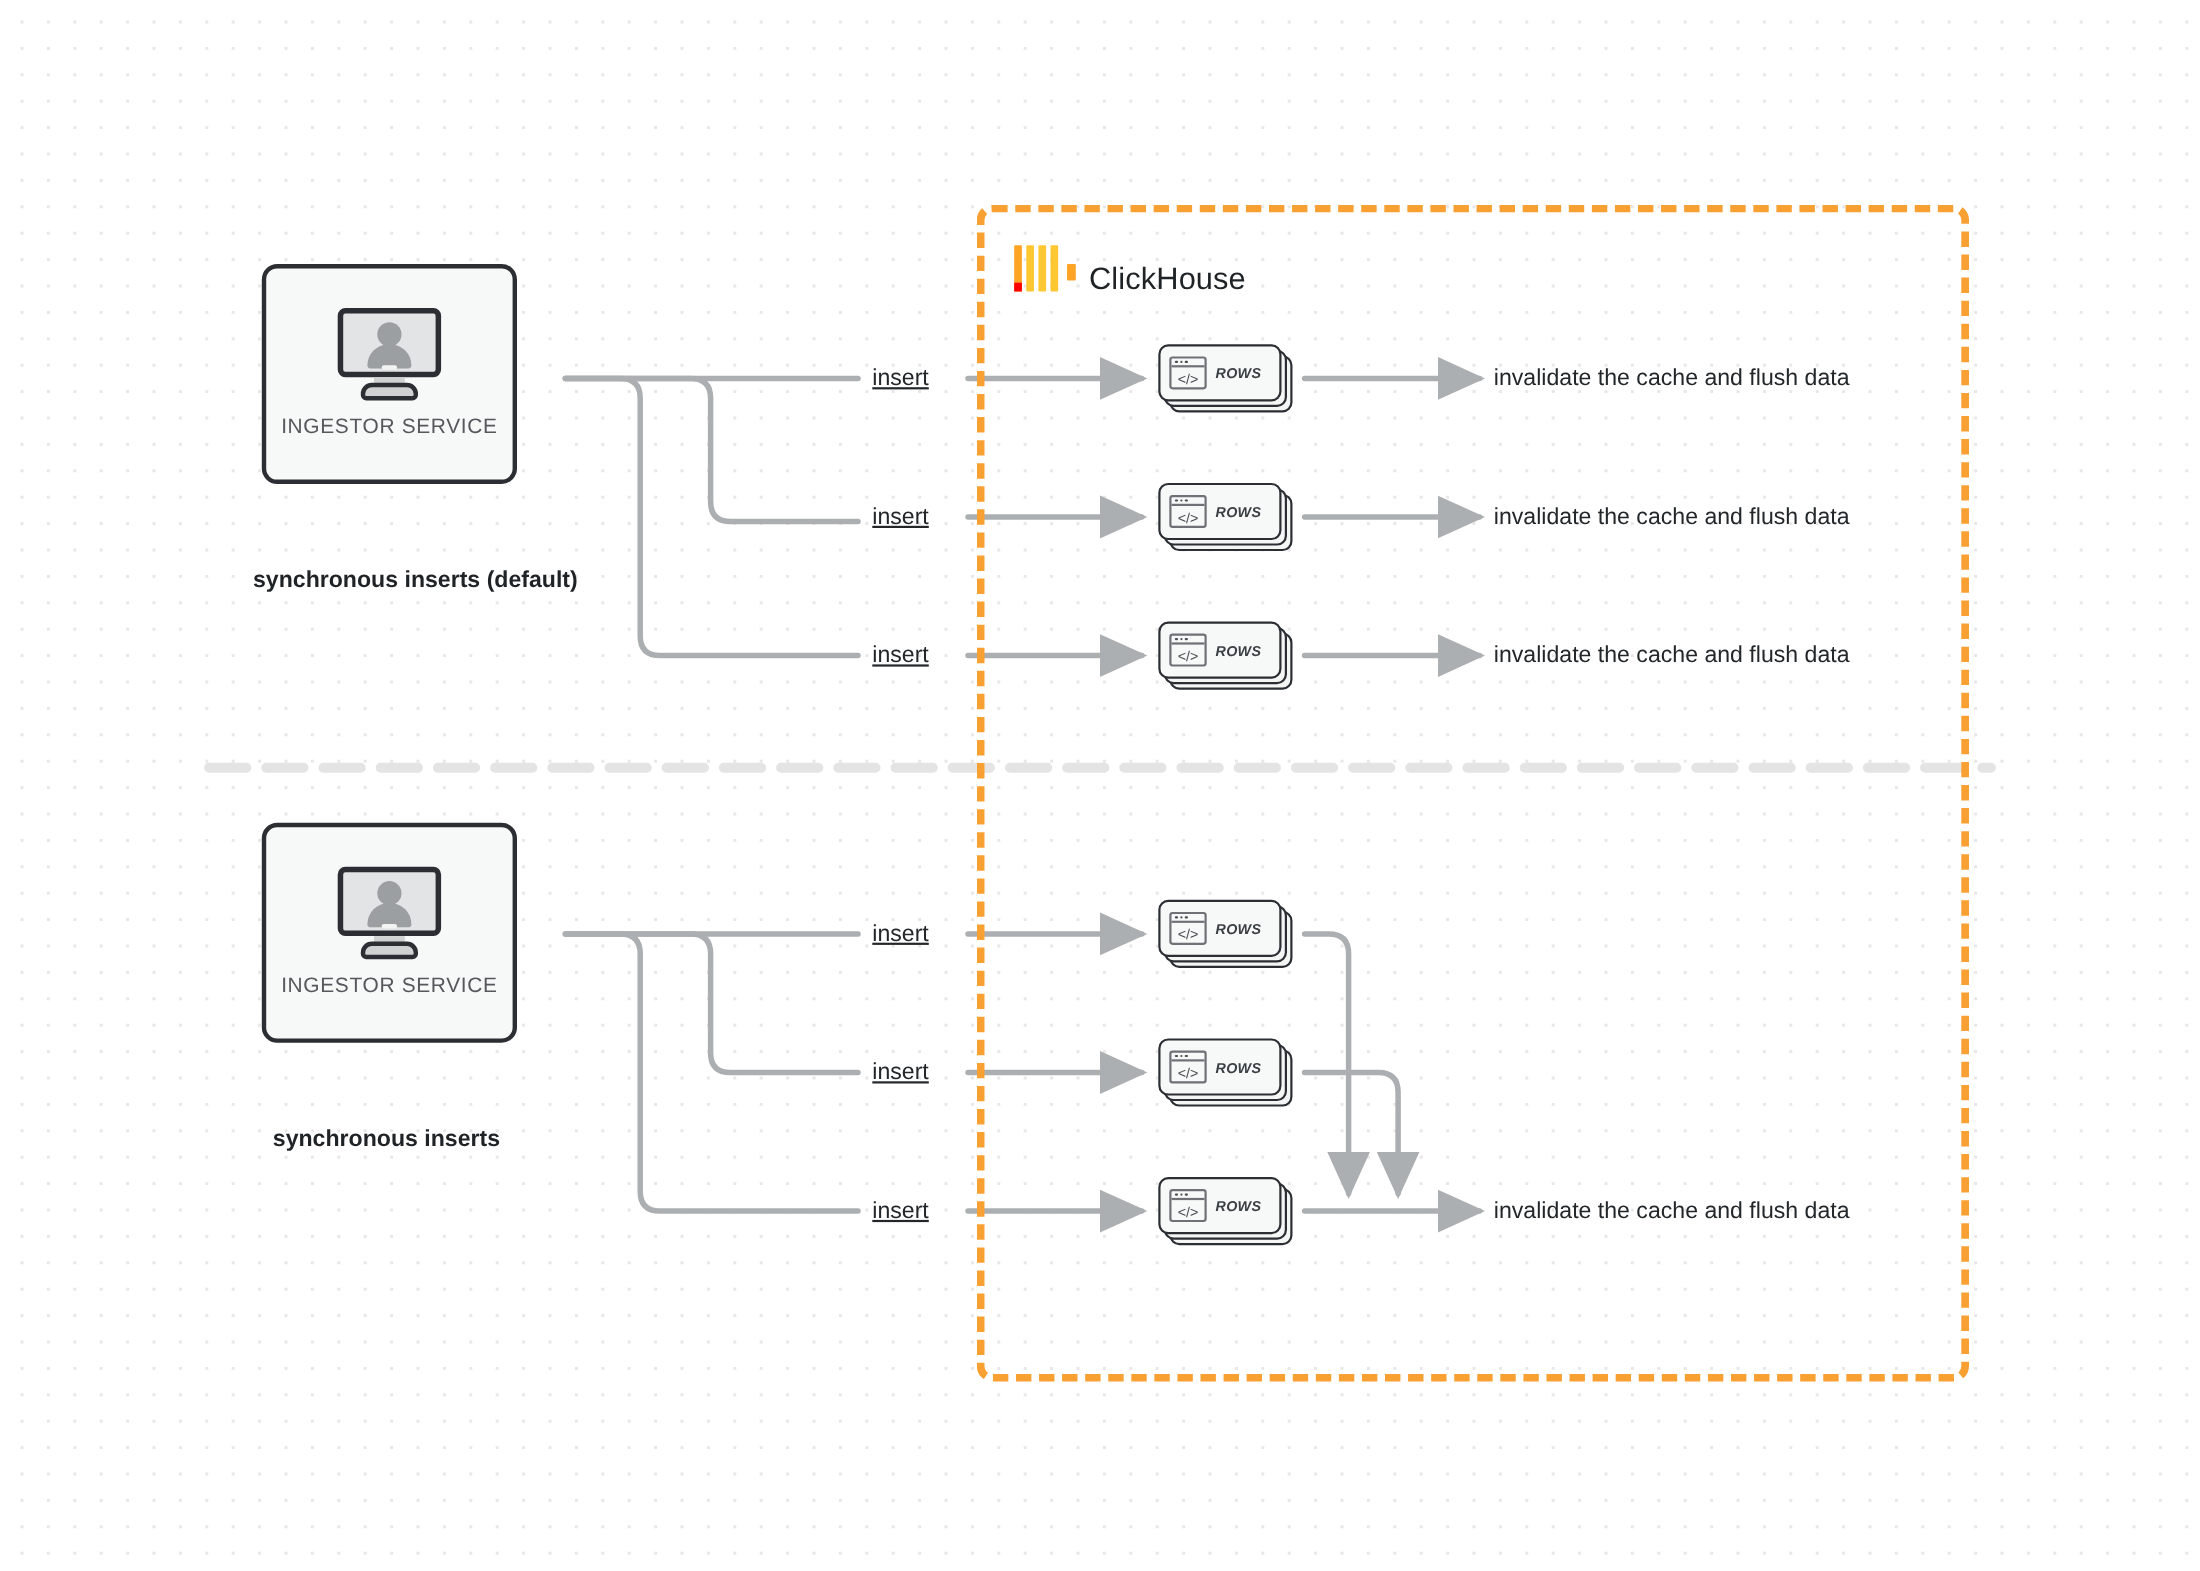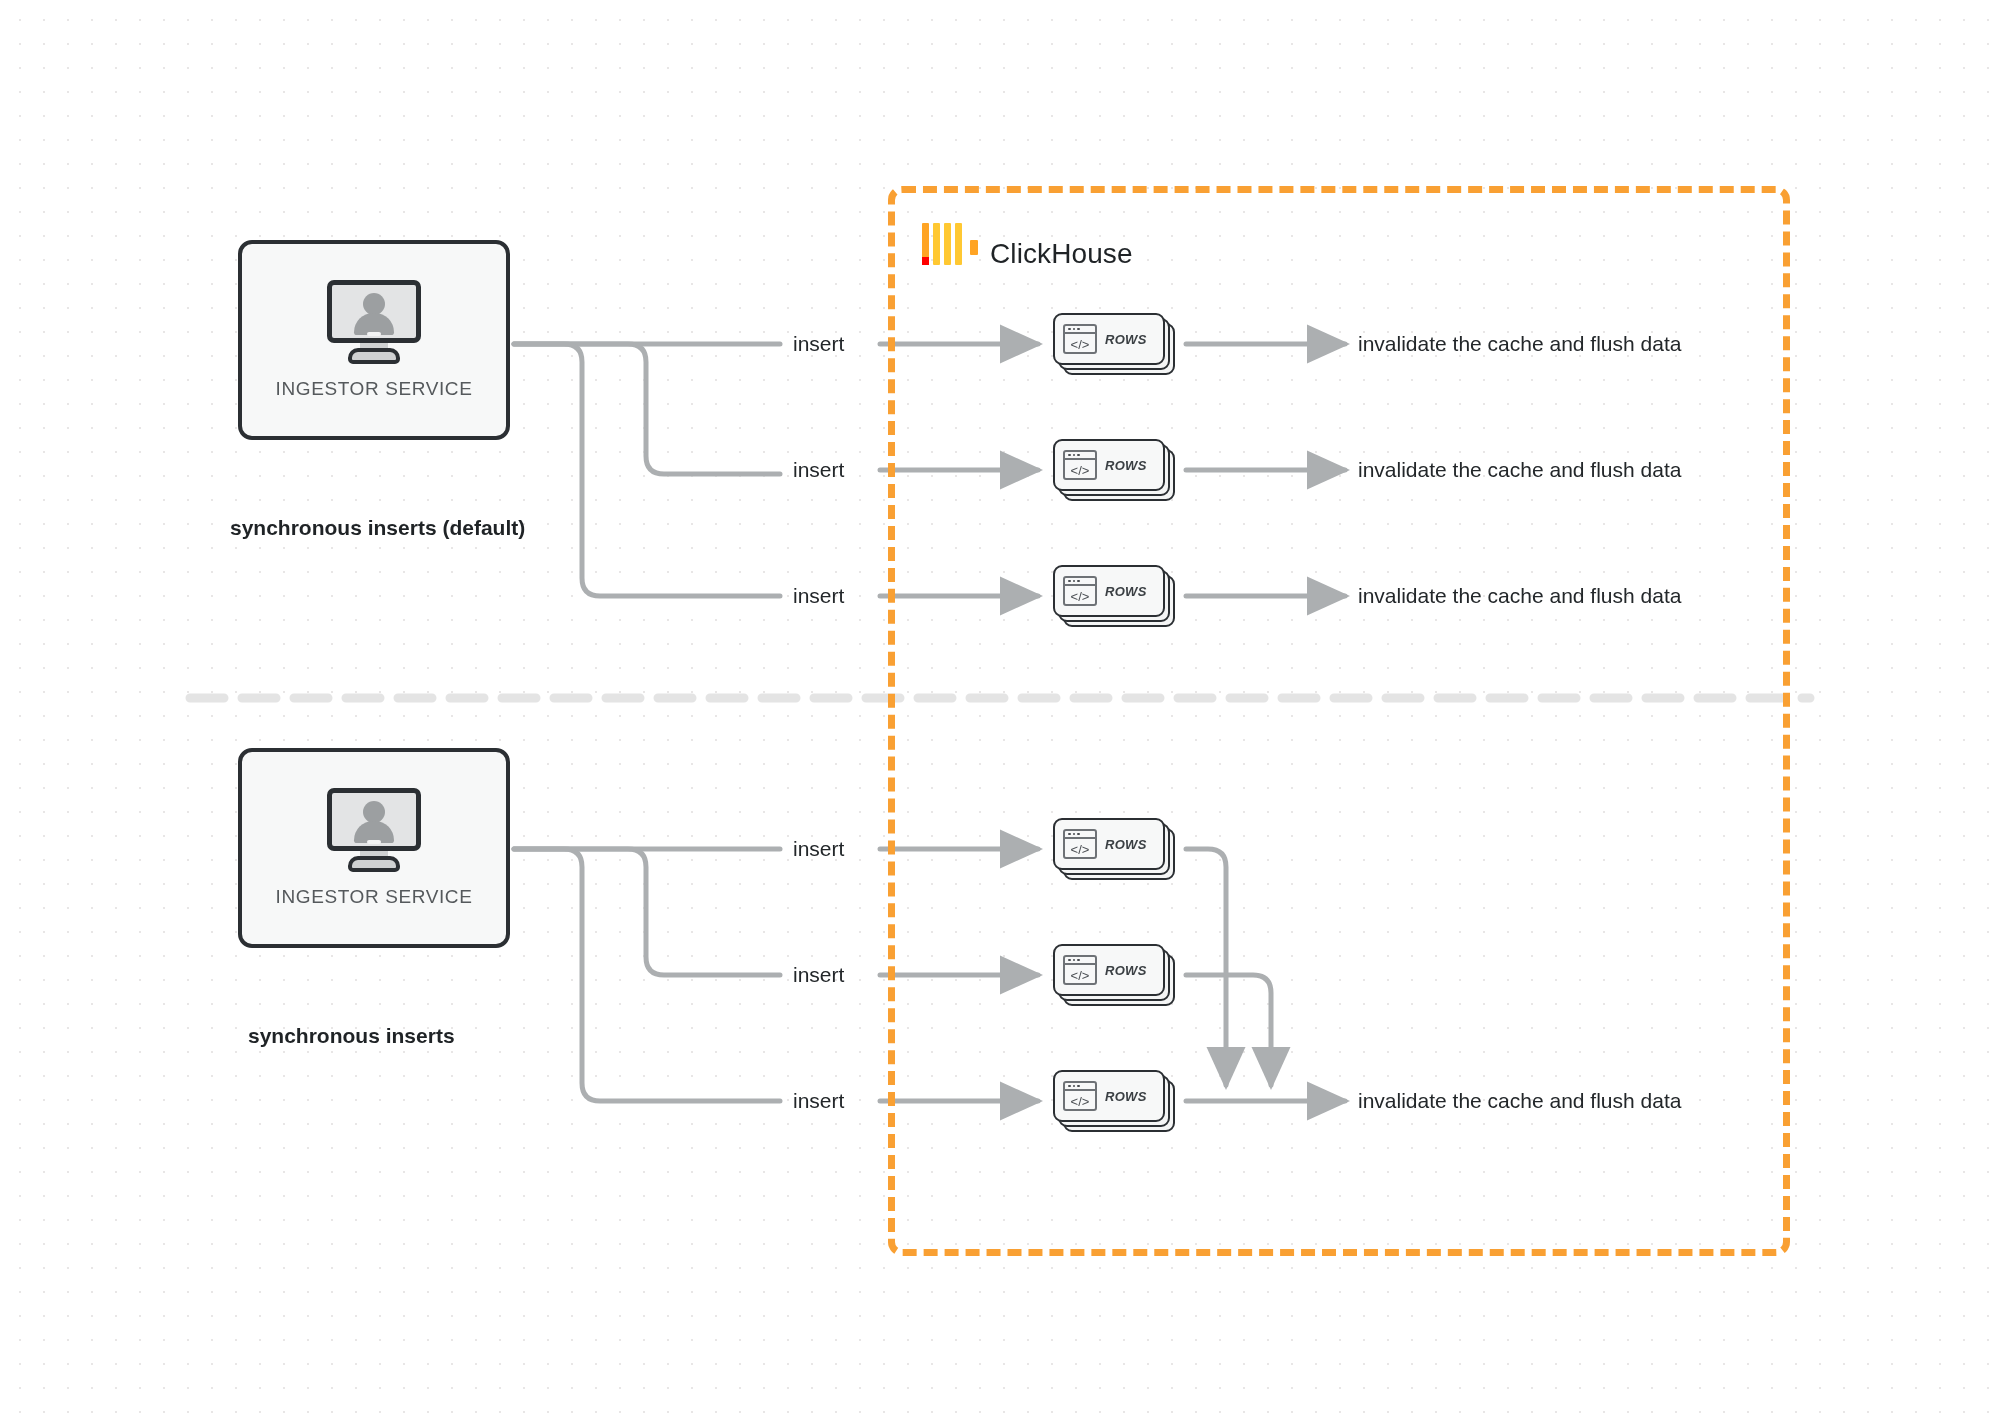--- a/index.html
+++ b/index.html
@@ -85,21 +85,21 @@
     font-size: 28px;
     color: #1f2326;
     letter-spacing: .1px;
     white-space: nowrap;
     margin-top: 20px;
   }
 
   
   .ingestor {
     position: absolute;
-    width: 272px;
+    width: 232px;
     height: 200px;
     background: #f7f8f8;
     border: 4px solid #2b2f33;
     border-radius: 14px;
     box-sizing: border-box;
     display: flex;
     flex-direction: column;
     align-items: center;
     justify-content: center;
   }
@@ -271,21 +271,21 @@
     letter-spacing: .3px;
   }
 
   
   .edge-label {
     position: absolute;
     font-size: 21px;
     color: #1f2326;
     white-space: nowrap;
   }
-  .edge-label.insert { color: #23272a; }
+  .edge-label.insert { color: #23272a; text-decoration: underline; }
   .edge-label.result { color: #23272a; text-align: right; }
 </style>
 </head>
 <body>
 
 <div id="canvas">
 
   <svg id="wires" viewBox="0 0 2000 1428" xmlns="http://www.w3.org/2000/svg">
     <defs>
       <marker id="ah" markerWidth="9" markerHeight="9" refX="7.6" refY="4.5" orient="auto" markerUnits="strokeWidth">

